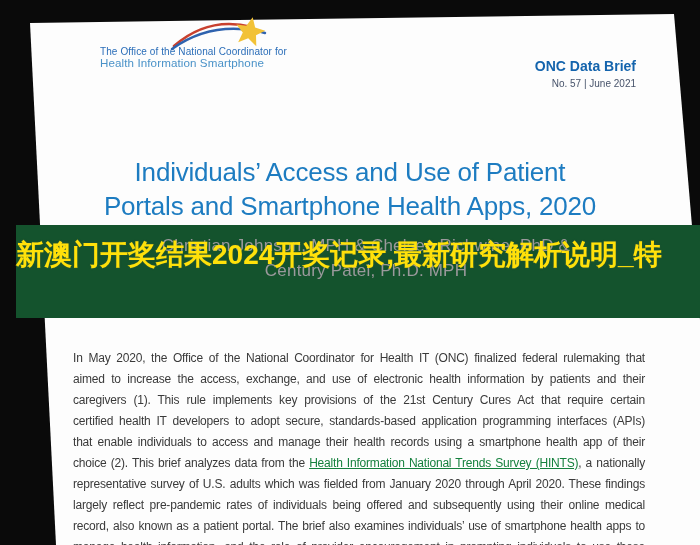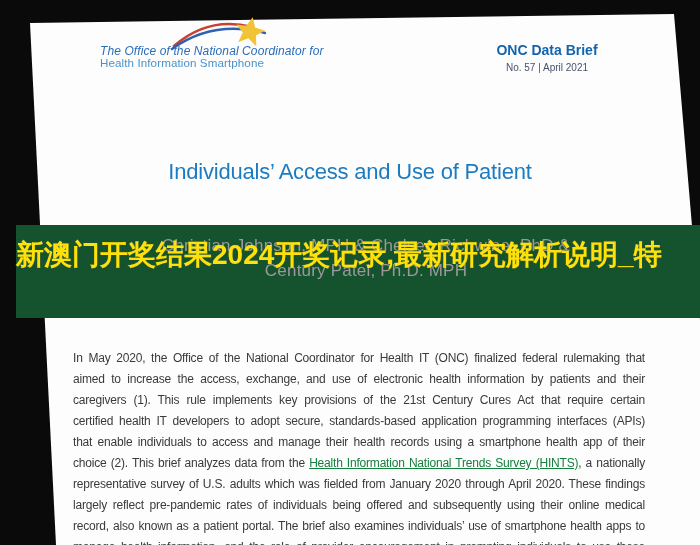--- a/index.html
+++ b/index.html
@@ -7,31 +7,31 @@
     position:relative;width:700px;height:545px;overflow:hidden;
     background:#0a0a0a;
     font-family:"Liberation Sans", sans-serif;
   }
   .page{
     position:absolute;inset:0;background:#fdfdfd;
     clip-path:polygon(30px 23px, 674px 14px, 700px 320px, 700px 545px, 56px 545px);
   }
   
   .logo{position:absolute;left:100px;top:47px;}
-  .logo-line1{font-size:12px;color:#2a6db8;letter-spacing:.1px;line-height:9px;font-style:italic;}
+  .logo-line1{font-size:10px;color:#2a6db8;letter-spacing:.1px;line-height:9px;}
   .logo-line2{font-size:11.6px;color:#4a92c8;line-height:13px;letter-spacing:.1px;}
   .swoosh{position:absolute;left:170px;top:15px;}
   
-  .brief{position:absolute;left:458px;top:42px;width:178px;text-align:center;}
+  .brief{position:absolute;left:458px;top:58px;width:178px;text-align:right;}
   .brief-name{font-size:14px;font-weight:700;color:#1464ad;line-height:16px;}
   .brief-issue{font-size:10px;color:#47536a;margin-top:4px;line-height:12px;}
   
   .doc-title{
     position:absolute;left:40px;right:40px;top:155px;text-align:center;
-    color:#1d7cc1;font-size:22px;line-height:34px;font-weight:400;letter-spacing:-.2px;
+    color:#1d7cc1;font-size:26px;line-height:34px;font-weight:400;letter-spacing:-.2px;
   }
   
   .band{position:absolute;left:16px;top:225px;width:700px;height:93px;background:#14532d;z-index:5;}
   .ghost-line{position:absolute;left:0;width:100%;text-align:center;color:#9b999c;font-size:17px;line-height:20px;letter-spacing:.2px;}
   .ghost1{top:11px;}
   .ghost2{top:36px;}
   .overlay-text{
     position:absolute;left:0;right:0;top:11px;z-index:2;text-align:left;
     color:#ffe10a;font-weight:700;font-size:28px;line-height:37px;
     text-shadow:0 0 2px rgba(95,90,70,0.45);
@@ -57,25 +57,26 @@
     <polygon points="80,2 84.5,11.5 95,12.5 87,19 89.5,29.5 80,23.5 71,29.5 73.5,19 65.5,12.5 75.5,11.5" fill="#f2c237" transform="rotate(12 80 15)"></polygon>
   </svg>
 
   <div class="logo">
     <div class="logo-line1">The Office of the National Coordinator for</div>
     <div class="logo-line2">Health Information Smartphone</div>
   </div>
 
   <div class="brief">
     <div class="brief-name">ONC Data Brief</div>
-    <div class="brief-issue">No. 57 | April 2021</div>
+    <div class="brief-issue">No. 57 | June 2021</div>
   </div>
 
   <div class="doc-title">
     <div>Individuals’ Access and Use of Patient</div>
+    <div>Portals and Smartphone Health Apps, 2020</div>
   </div>
 
   <div class="band">
     <div class="ghost-line ghost1">Christian Johnson, MPH &amp; Chelsea Richwine, PhD &amp;</div>
     <div class="ghost-line ghost2">Century Patel, Ph.D. MPH</div>
     <div class="overlay-text">
       <div>新澳门开奖结果2024开奖记录,最新研究解析说明_特</div>
     </div>
   </div>
 

